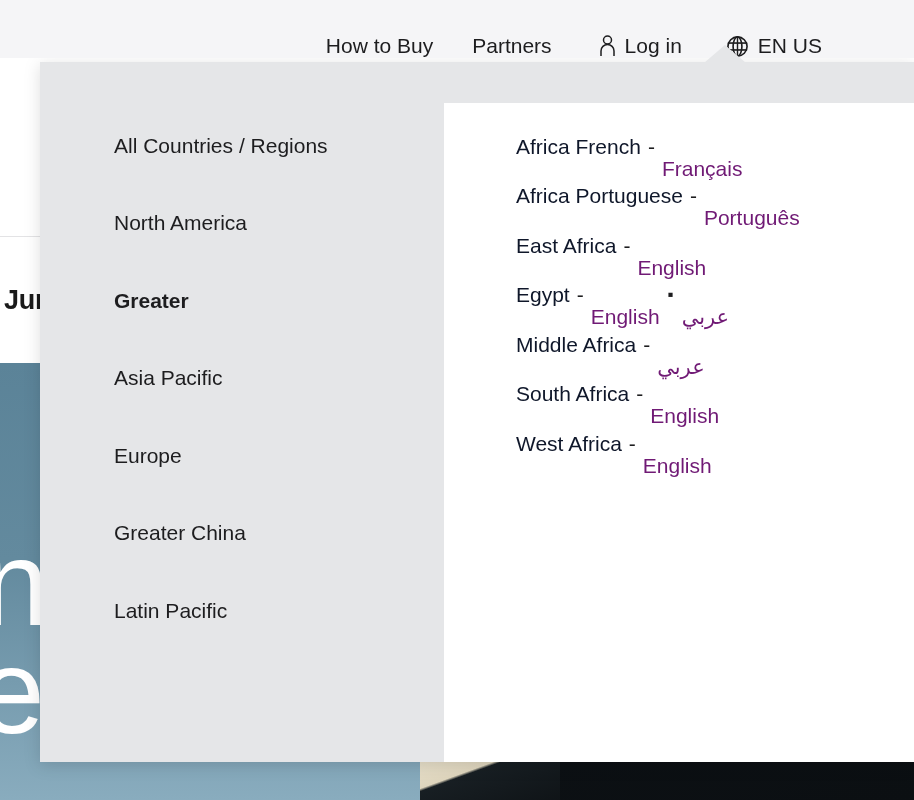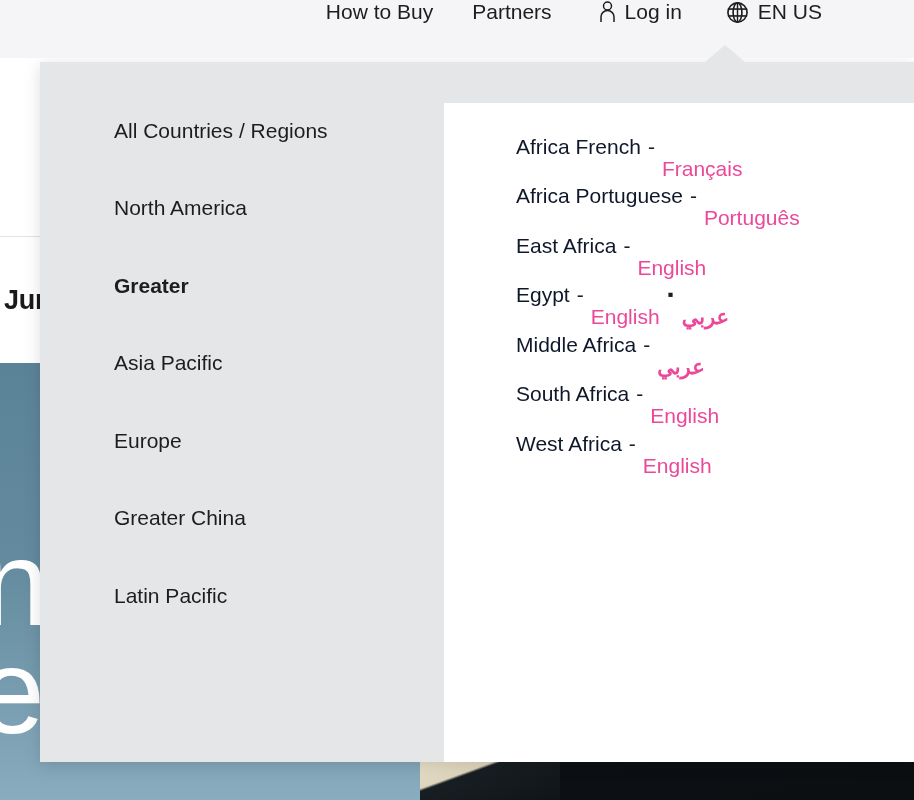--- a/index.html
+++ b/index.html
@@ -93,21 +93,21 @@
     background: linear-gradient(168deg, rgba(10,14,18,0) 0%, rgba(10,14,18,0.0) 12%, rgba(12,16,20,0.96) 13%, #0b0f12 100%);
   }
 
   
   #topbar {
     position: absolute;
     left: 0; top: 0;
     width: 914px; height: 58px;
     background: #f5f5f7;
     display: flex;
-    align-items: flex-start;
+    align-items: flex-end;
     justify-content: flex-end;
     z-index: 30;
   }
   .nav-item {
     font-size: 21px;
     color: #1d1d1f;
     white-space: nowrap;
     display: flex;
     align-items: center;
     gap: 9px;
@@ -157,21 +157,21 @@
   
   #dd-left {
     position: absolute;
     left: 0; top: 41px;
     width: 404px; height: 659px;
     background: #e5e6e8;
   }
 
   .region-list {
     position: absolute;
-    left: 0; top: 30px;
+    left: 0; top: 45px;
     width: 440px;
     list-style: none;
   }
   .region-item {
     position: relative;
     height: 77.5px;
     display: flex;
     align-items: center;
     padding-left: 74px;
     font-size: 21px;
@@ -203,29 +203,28 @@
     display: flex;
     align-items: center;
     font-size: 21px;
     color: #1d1d1f;
     white-space: nowrap;
     cursor: default;
   }
   .country-name { color: #0f172a; }
   .dash { color: #1d1d1f; margin: 0 7px; }
   .lang-link {
-    color: #ec4899;
+    color: #701a75;
     text-decoration: none;
     cursor: pointer;
     margin-top: 44px;
   }
   .lang-link.rtl {
     direction: rtl;
     unicode-bidi: isolate;
-    font-weight: bold;
   }
   .sep-dot {
     color: #1d1d1f;
     margin: 0 8px;
     font-size: 17px;
     line-height: 1;
     position: relative;
     top: -1px;
   }
 </style>

